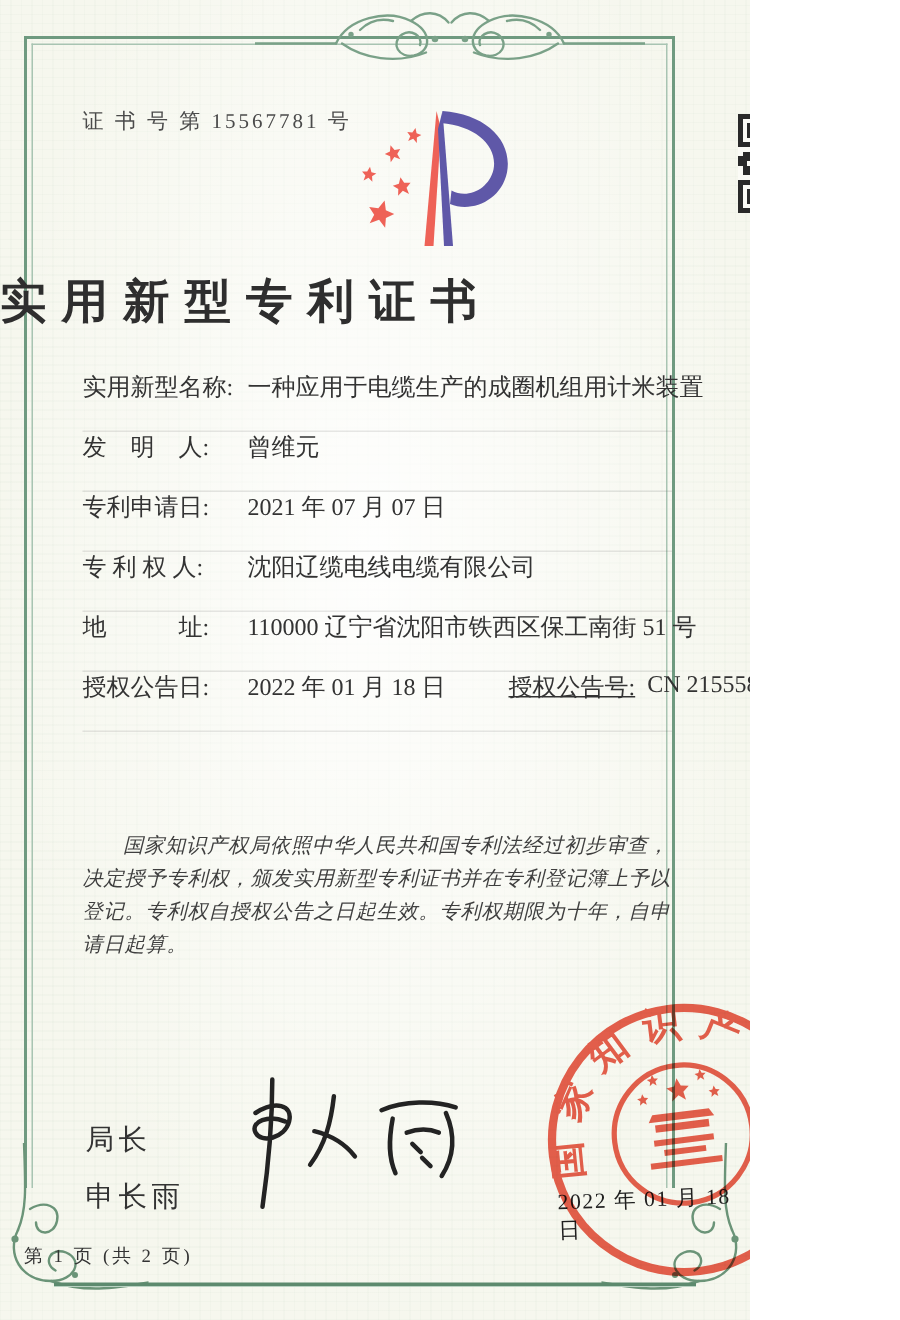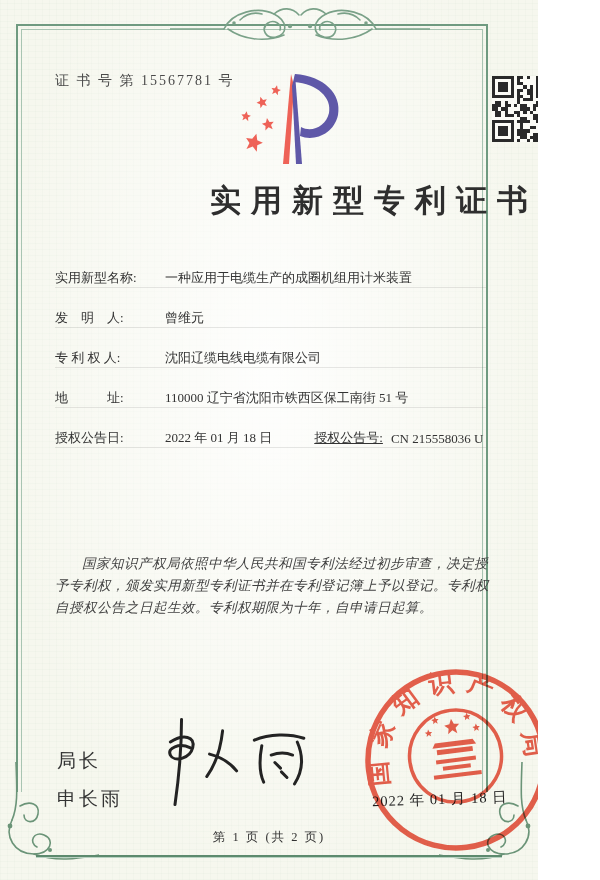--- a/index.html
+++ b/index.html
@@ -1,18 +1,18 @@
 <!DOCTYPE html>
 <html><head>
 <meta charset="utf-8">
 <style>
   html,body{margin:0;padding:0;}
   body{width:600px;height:880px;font-family:"Liberation Serif","DejaVu Serif",serif;}
   .page{
-    position:relative;width:538px;height:880px;overflow:hidden;
+    position:relative;width:500px;height:880px;overflow:hidden;
     background:
       radial-gradient(ellipse at 50% 42%, rgba(255,255,255,.9) 0%, rgba(255,255,255,0) 72%),
       repeating-linear-gradient(0deg, rgba(125,165,135,.04) 0 1px, transparent 1px 6px),
       repeating-linear-gradient(90deg, rgba(125,165,135,.035) 0 1px, transparent 1px 7px),
       #f6f7ee;
   }
   
   .frame{position:absolute;left:16px;top:24px;right:50px;height:766px;
     border:2px solid #6f9a80;border-bottom:none;}
   .frame-inner{position:absolute;left:3px;top:3px;right:3px;bottom:0;
@@ -21,43 +21,43 @@
     background:linear-gradient(#5d8a6e 0 2px,#b9d2c2 2px 3px);}
   .ornament-top{position:absolute;left:170px;top:2px;width:260px;height:48px;}
   .flourish{position:absolute;width:95px;height:105px;top:762px;}
   .flourish.left{left:4px;}
   .flourish.right{right:4px;transform:scaleX(-1);}
 
   .cert-no{position:absolute;left:55px;top:72px;font-size:14px;letter-spacing:2px;color:#4a4a4a;}
   .logo{position:absolute;left:228px;top:68px;width:130px;height:100px;}
   .qr{position:absolute;left:492px;top:76px;width:66px;height:66px;}
 
-  .title{position:absolute;left:0;right:0;top:180px;text-align:right;
+  .title{position:absolute;left:0;right:0;top:180px;text-align:left;
     font-size:31px;font-weight:600;letter-spacing:10px;color:#2e2e2e;font-family:Liberation Mono, monospace;}
 
   .fields{position:absolute;left:55px;right:52px;top:248px;}
-  .frow{display:flex;align-items:flex-end;height:39px;
-    border-bottom:1px solid rgba(90,90,90,.14);font-size:13px;color:#333;}
+  .frow{display:flex;align-items:flex-start;height:39px;
+    border-bottom:1px solid rgba(90,90,90,.14);font-size:16px;color:#333;}
   .flabel{flex:0 0 102px;white-space:nowrap;}
   .fvalue{margin-left:8px;white-space:nowrap;}
   .flabel2{margin-left:42px;white-space:nowrap;text-decoration:underline;}
 
   .paras{position:absolute;left:55px;right:48px;top:522px;color:#3f3f3f;margin-top:31px;}
   .paras p{margin:0;font-size:13.5px;line-height:1.62;text-indent:2em;
     font-style:italic;letter-spacing:.5px;}
 
   .signer{position:absolute;left:57px;top:742px;font-size:19px;color:#333;letter-spacing:3px;line-height:2.0;}
   .signature{position:absolute;left:142px;top:714px;width:178px;height:98px;}
 
   .seal-date{position:absolute;left:372px;top:790px;font-size:14.5px;letter-spacing:1px;
     color:#1f1f1f;transform:rotate(-2deg);}
   .seal{position:absolute;left:350px;top:668px;width:214px;height:188px;
     mix-blend-mode:multiply;opacity:.9;}
 
-  .footer{position:absolute;left:0;right:0;top:829px;text-align:center;
+  .footer{position:absolute;left:16px;right:0;top:829px;
     font-size:12.5px;letter-spacing:2px;color:#333;}
 </style>
 </head>
 <body>
 
 <div class="page">
 
   <div class="frame">
     <div class="frame-inner"></div>
   </div>
@@ -269,20 +269,24 @@
   <div class="fields">
     <div class="frow">
       <span class="flabel">实用新型名称:</span>
       <span class="fvalue">一种应用于电缆生产的成圈机组用计米装置</span>
     </div>
     <div class="frow">
       <span class="flabel">发　明　人:</span>
       <span class="fvalue">曾维元</span>
     </div>
     <div class="frow">
+      <span class="flabel">专利申请日:</span>
+      <span class="fvalue">2021 年 07 月 07 日</span>
+    </div>
+    <div class="frow">
       <span class="flabel">专 利 权 人:</span>
       <span class="fvalue">沈阳辽缆电线电缆有限公司</span>
     </div>
     <div class="frow">
       <span class="flabel">地　　　址:</span>
       <span class="fvalue">110000 辽宁省沈阳市铁西区保工南街 51 号</span>
     </div>
     <div class="frow">
       <span class="flabel">授权公告日:</span>
       <span class="fvalue">2022 年 01 月 18 日</span>

